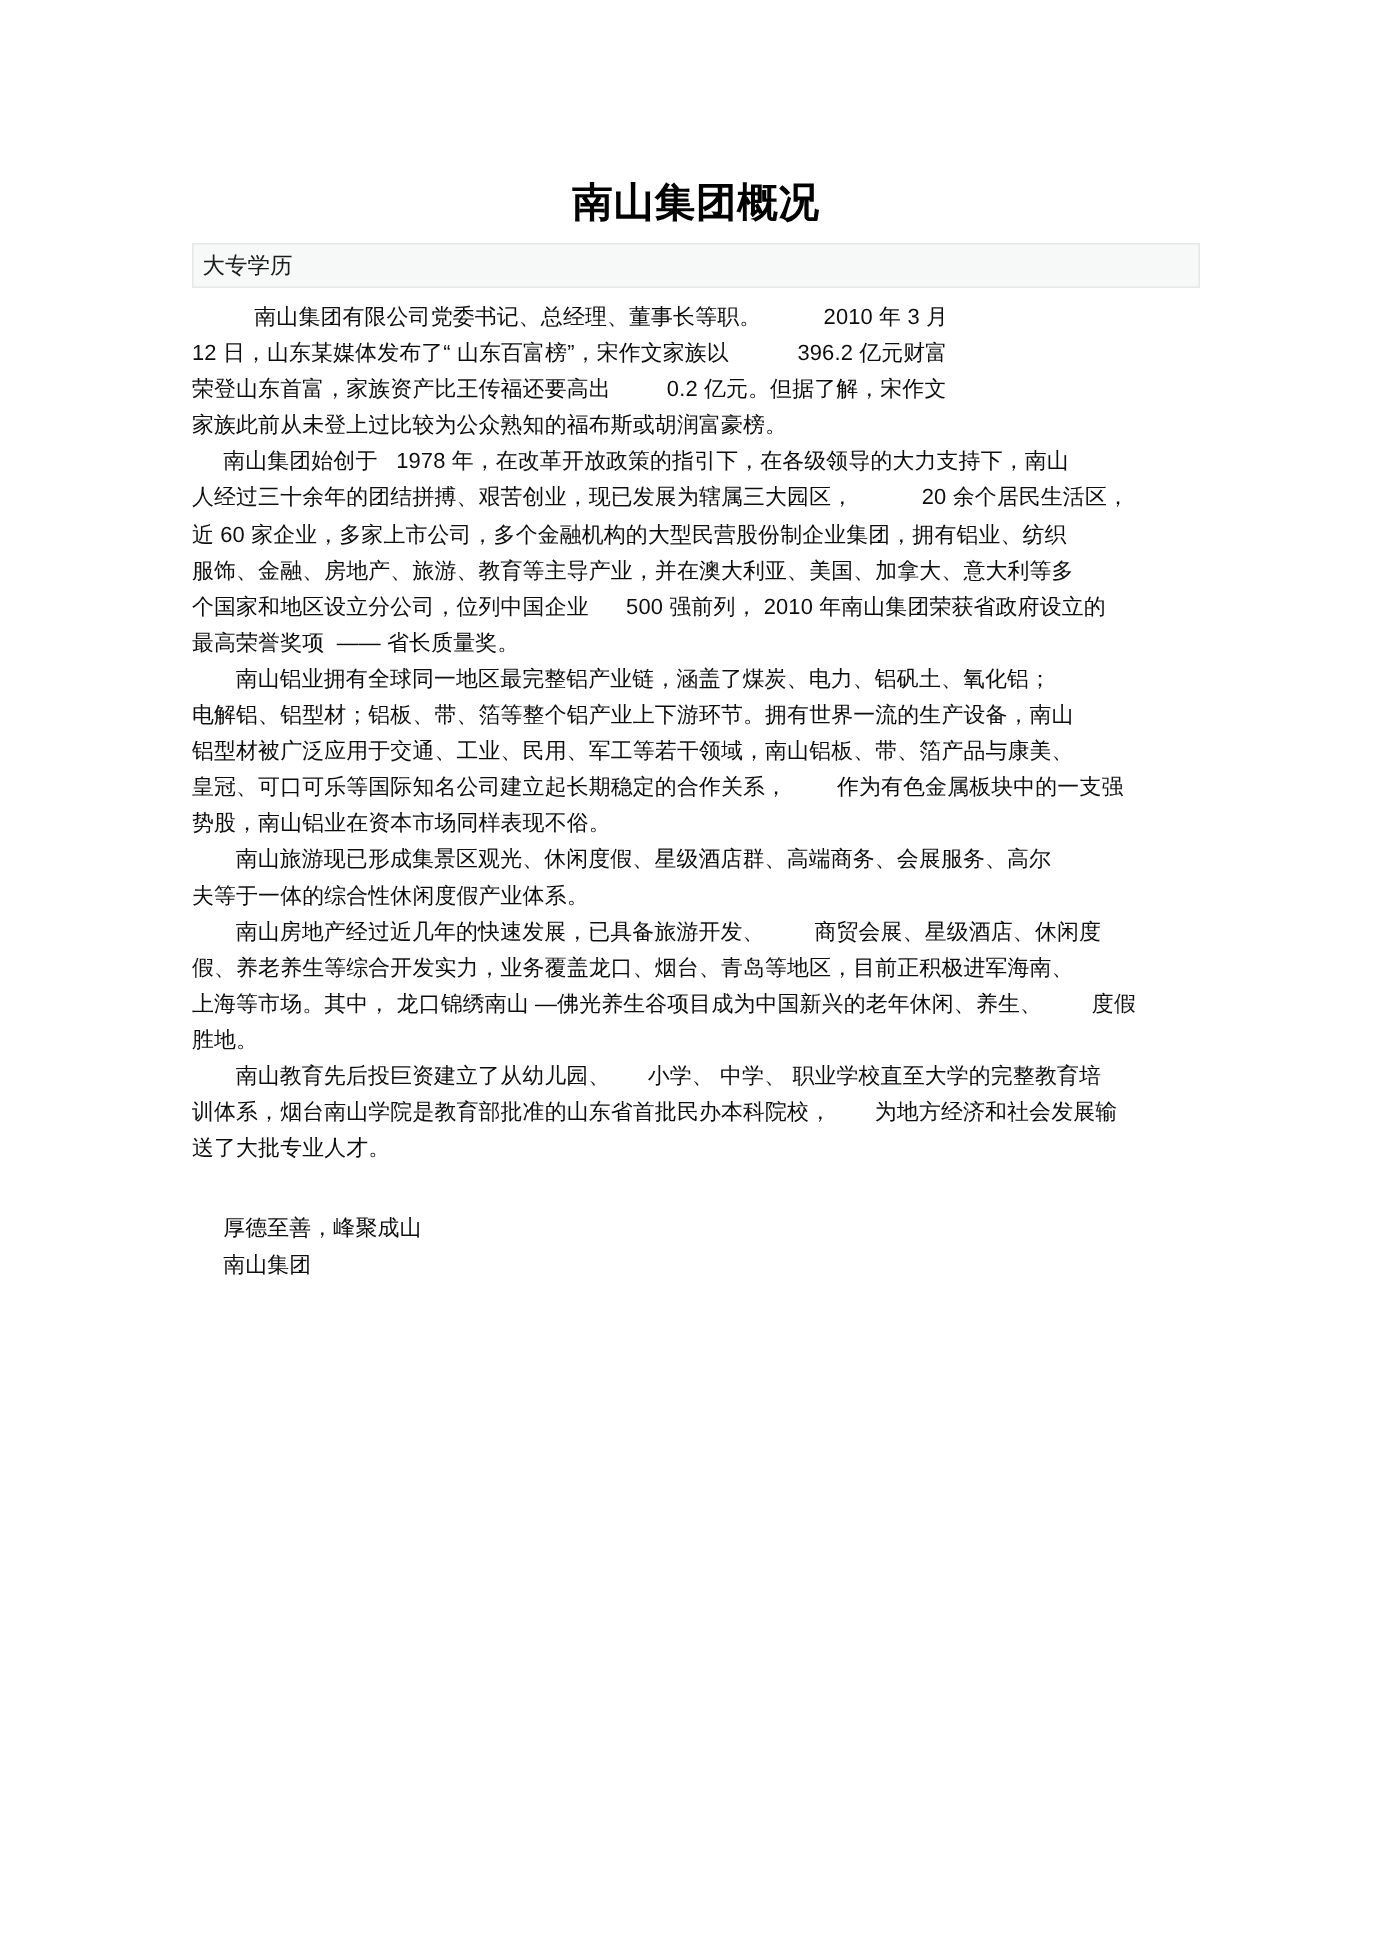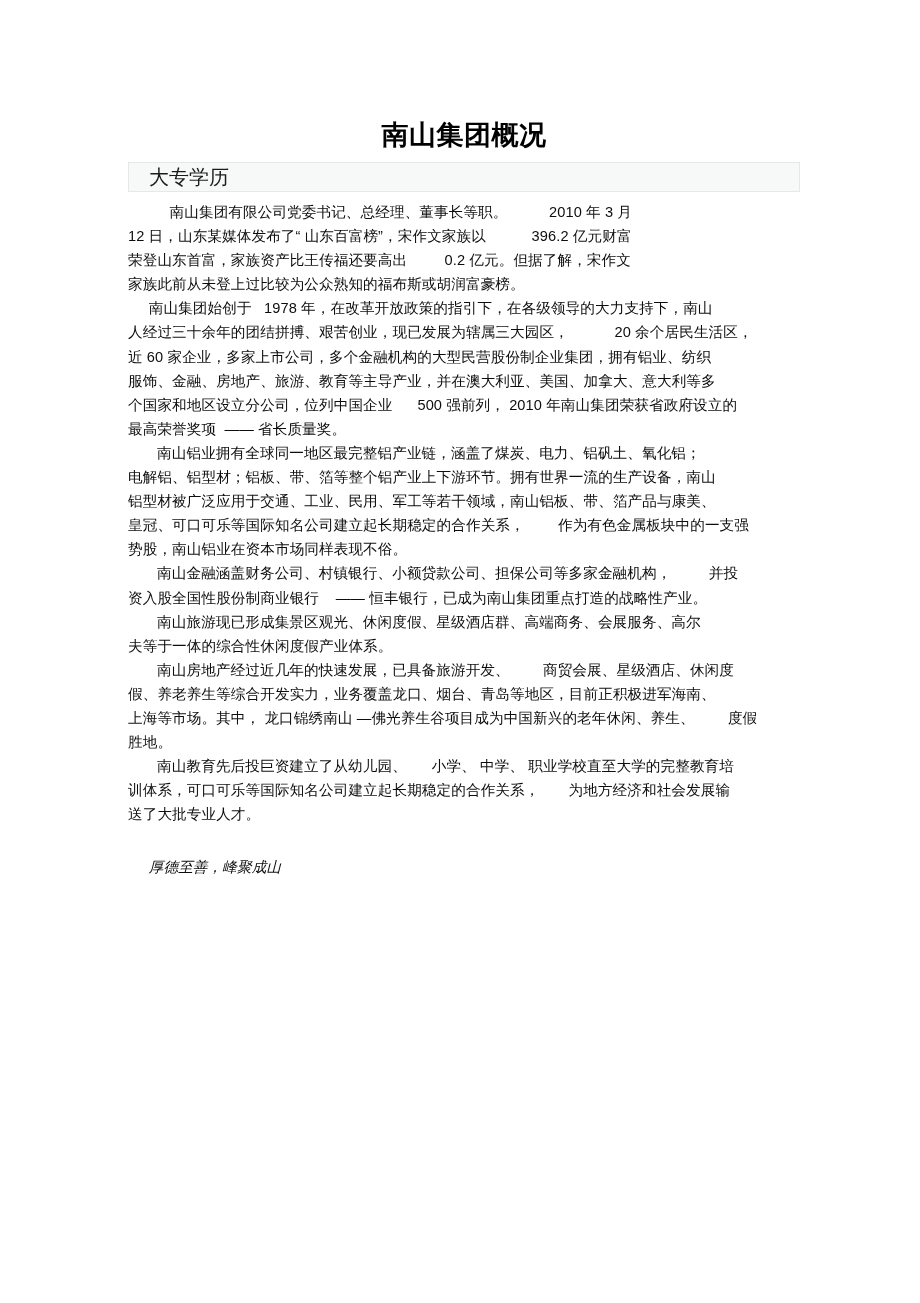--- a/index.html
+++ b/index.html
@@ -41,45 +41,43 @@
     width: 672px;
     height: 30px;
     background: #f7f8f8;
     border: 1px solid #e6e7e8;
     box-sizing: border-box;
   }
   .header-bar-label {
     position: absolute;
     left: 6px;
     top: 4px;
-    font-size: 20px;
+    font-size: 15px;
     line-height: 21px;
     color: #1a1a1a;
     white-space: nowrap;
-    margin-left: 14px;
   }
   .body-text {
     position: absolute;
     left: 128px;
     top: 200px;
     width: 672px;
   }
   .para {
     margin: 0;
     padding: 0;
     font-size: 14.6px;
     line-height: 24.1px;
     color: #0d0d0d;
     white-space: pre-wrap;
     word-break: break-all;
     letter-spacing: 0.1px;
   }
   .para.sig {
     line-height: 24.5px;
-    font-style: italic;
   }
   .spacer-block {
     height: 29px;
   }
 </style>
 </head>
 <body>
 
 <div class="page">
 
@@ -98,30 +96,29 @@
 人经过三十余年的团结拼搏、艰苦创业，现已发展为辖属三大园区，           20 余个居民生活区，
 近 60 家企业，多家上市公司，多个金融机构的大型民营股份制企业集团，拥有铝业、纺织
 服饰、金融、房地产、旅游、教育等主导产业，并在澳大利亚、美国、加拿大、意大利等多
 个国家和地区设立分公司，位列中国企业      500 强前列， 2010 年南山集团荣获省政府设立的
 最高荣誉奖项  —— 省长质量奖。</p>
     <p class="para">       南山铝业拥有全球同一地区最完整铝产业链，涵盖了煤炭、电力、铝矾土、氧化铝；
 电解铝、铝型材；铝板、带、箔等整个铝产业上下游环节。拥有世界一流的生产设备，南山
 铝型材被广泛应用于交通、工业、民用、军工等若干领域，南山铝板、带、箔产品与康美、
 皇冠、可口可乐等国际知名公司建立起长期稳定的合作关系，        作为有色金属板块中的一支强
 势股，南山铝业在资本市场同样表现不俗。</p>
-    <p class="para">       南山金融涵盖财务公司、村镇银行、小额贷款公司、担保公司等多家金融机构，         并投
-资入股全国性股份制商业银行    —— 恒丰银行，已成为南山集团重点打造的战略性产业。</p>
     <p class="para">       南山旅游现已形成集景区观光、休闲度假、星级酒店群、高端商务、会展服务、高尔
 夫等于一体的综合性休闲度假产业体系。</p>
     <p class="para">       南山房地产经过近几年的快速发展，已具备旅游开发、        商贸会展、星级酒店、休闲度
 假、养老养生等综合开发实力，业务覆盖龙口、烟台、青岛等地区，目前正积极进军海南、
 上海等市场。其中， 龙口锦绣南山 —佛光养生谷项目成为中国新兴的老年休闲、养生、        度假
 胜地。</p>
     <p class="para">       南山教育先后投巨资建立了从幼儿园、      小学、 中学、 职业学校直至大学的完整教育培
-训体系，可口可乐等国际知名公司建立起长期稳定的合作关系，       为地方经济和社会发展输
+训体系，烟台南山学院是教育部批准的山东省首批民办本科院校，       为地方经济和社会发展输
 送了大批专业人才。</p>
 
     <div class="spacer-block"></div>
 
     <p class="para sig">     厚德至善，峰聚成山</p>
+    <p class="para sig">     南山集团</p>
   </div>
 
 </div>
 
 </body></html>

